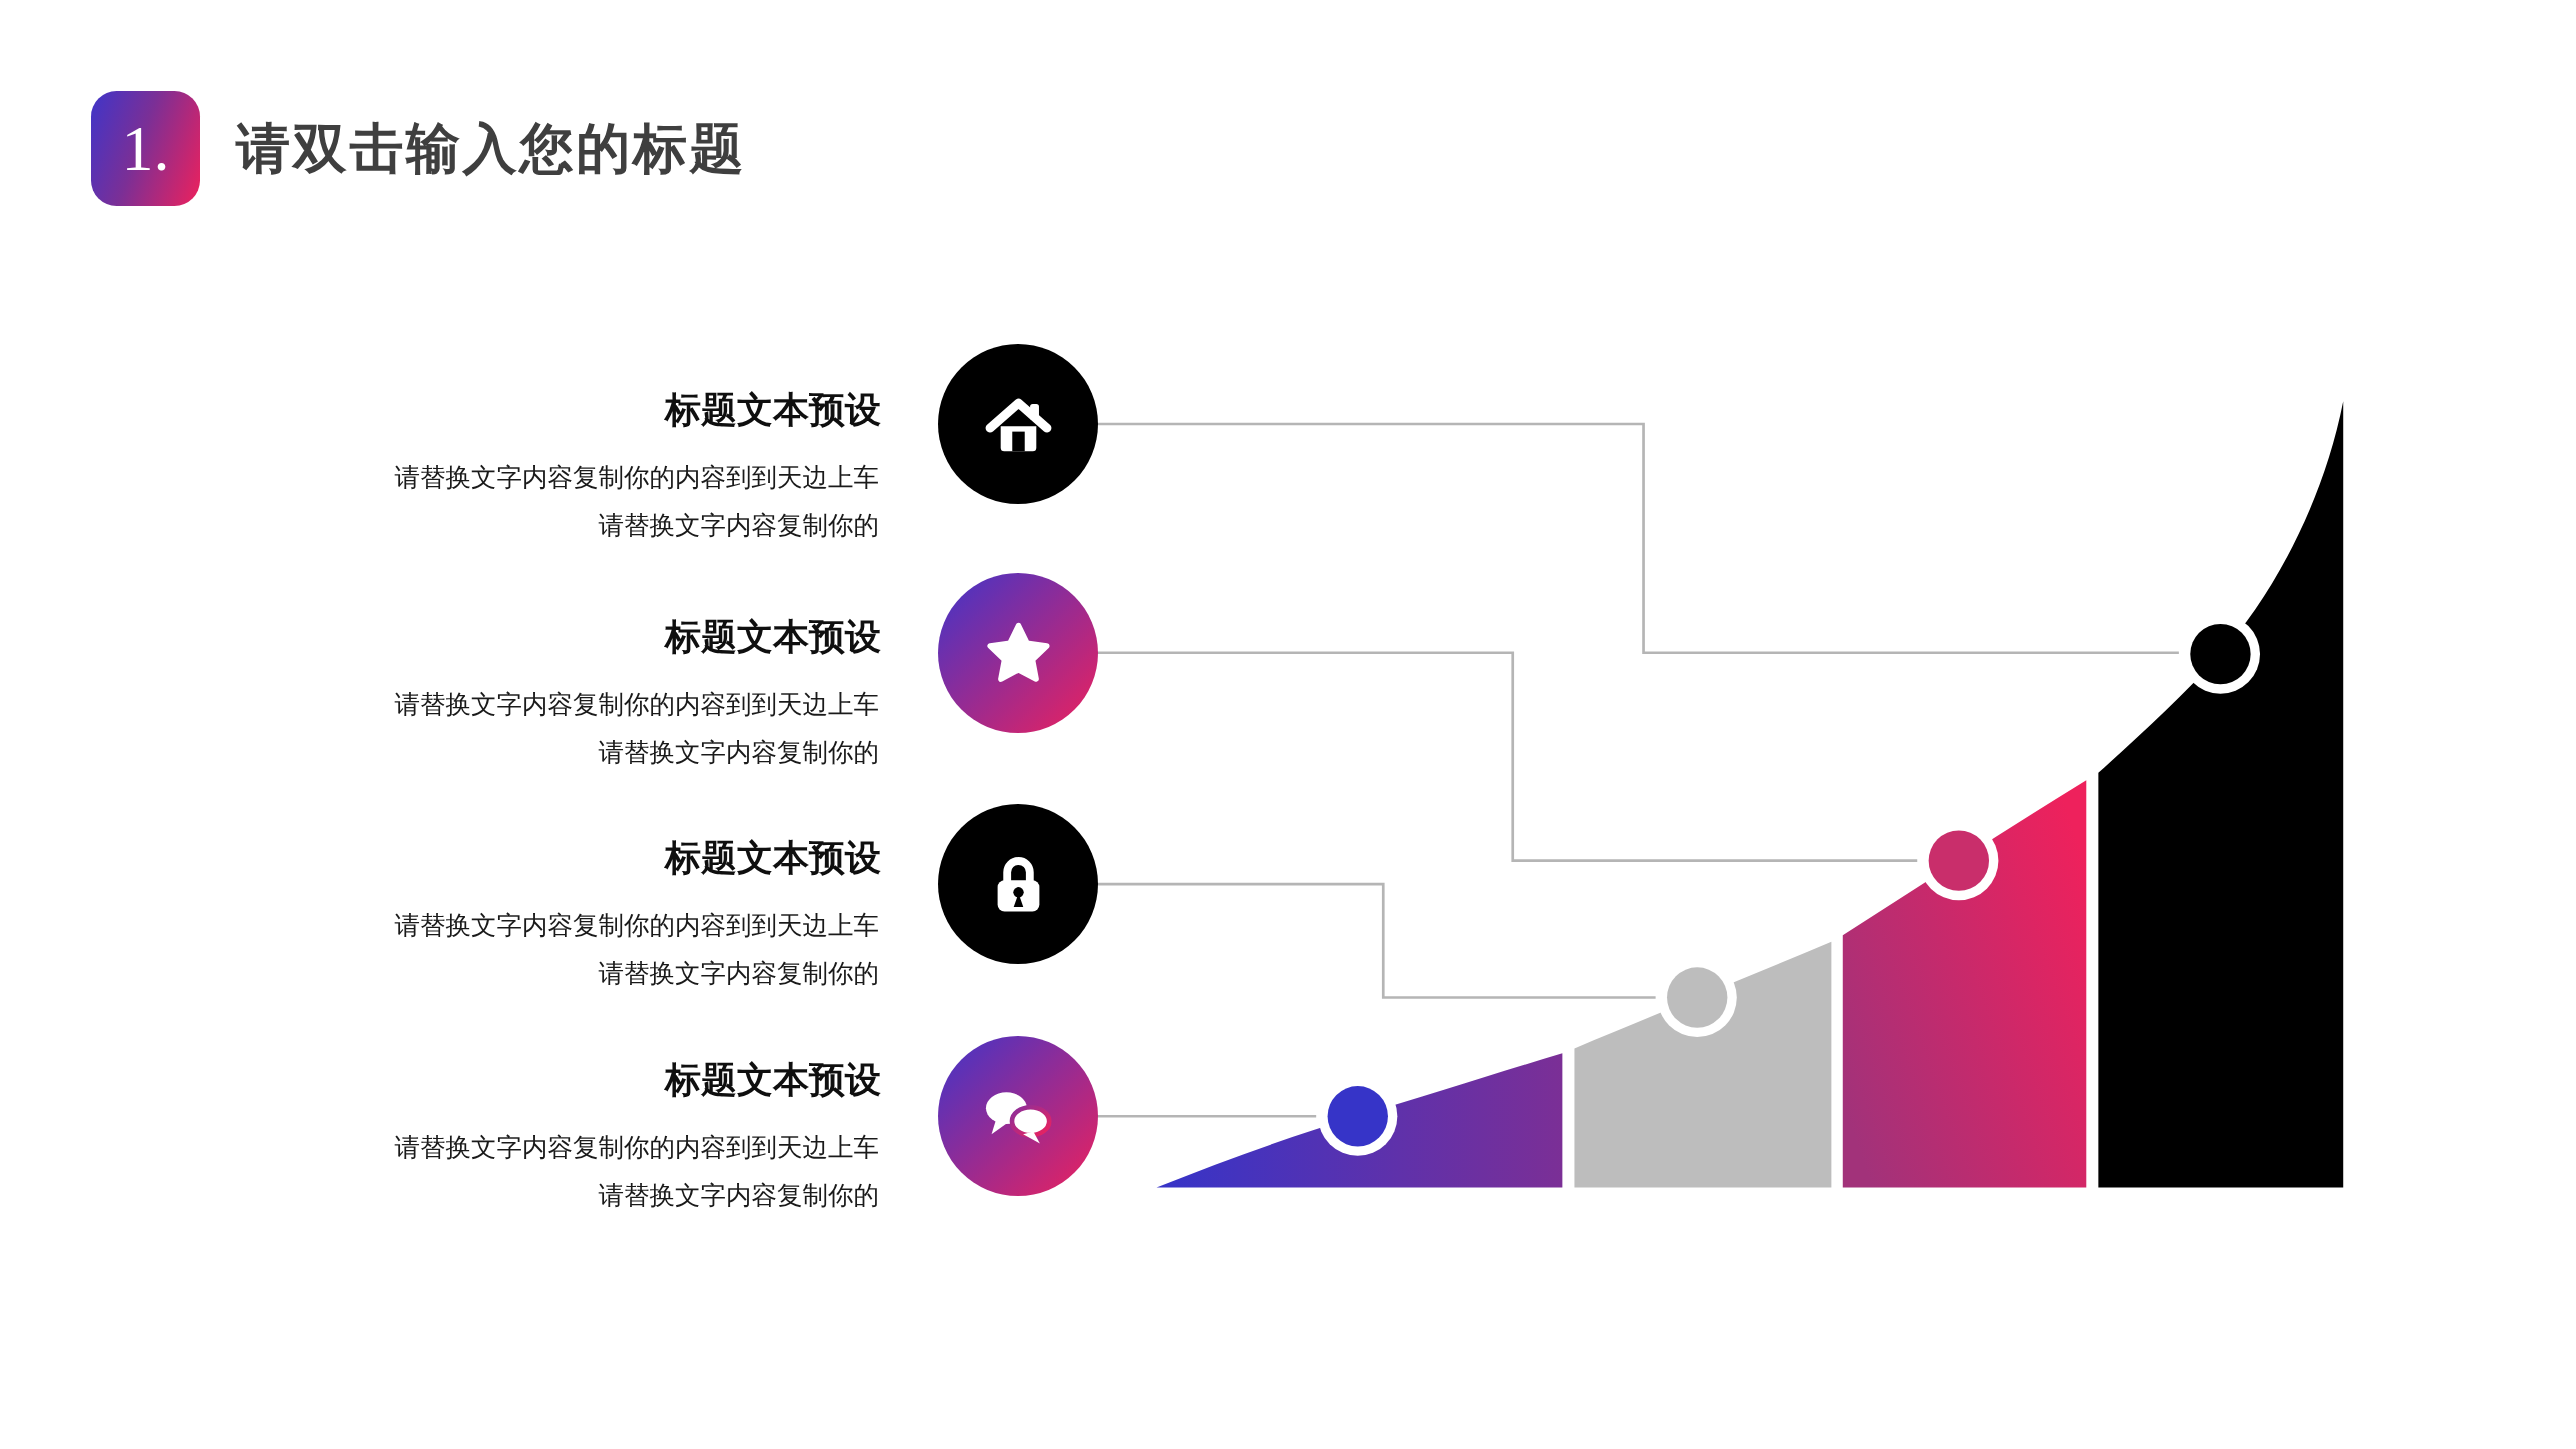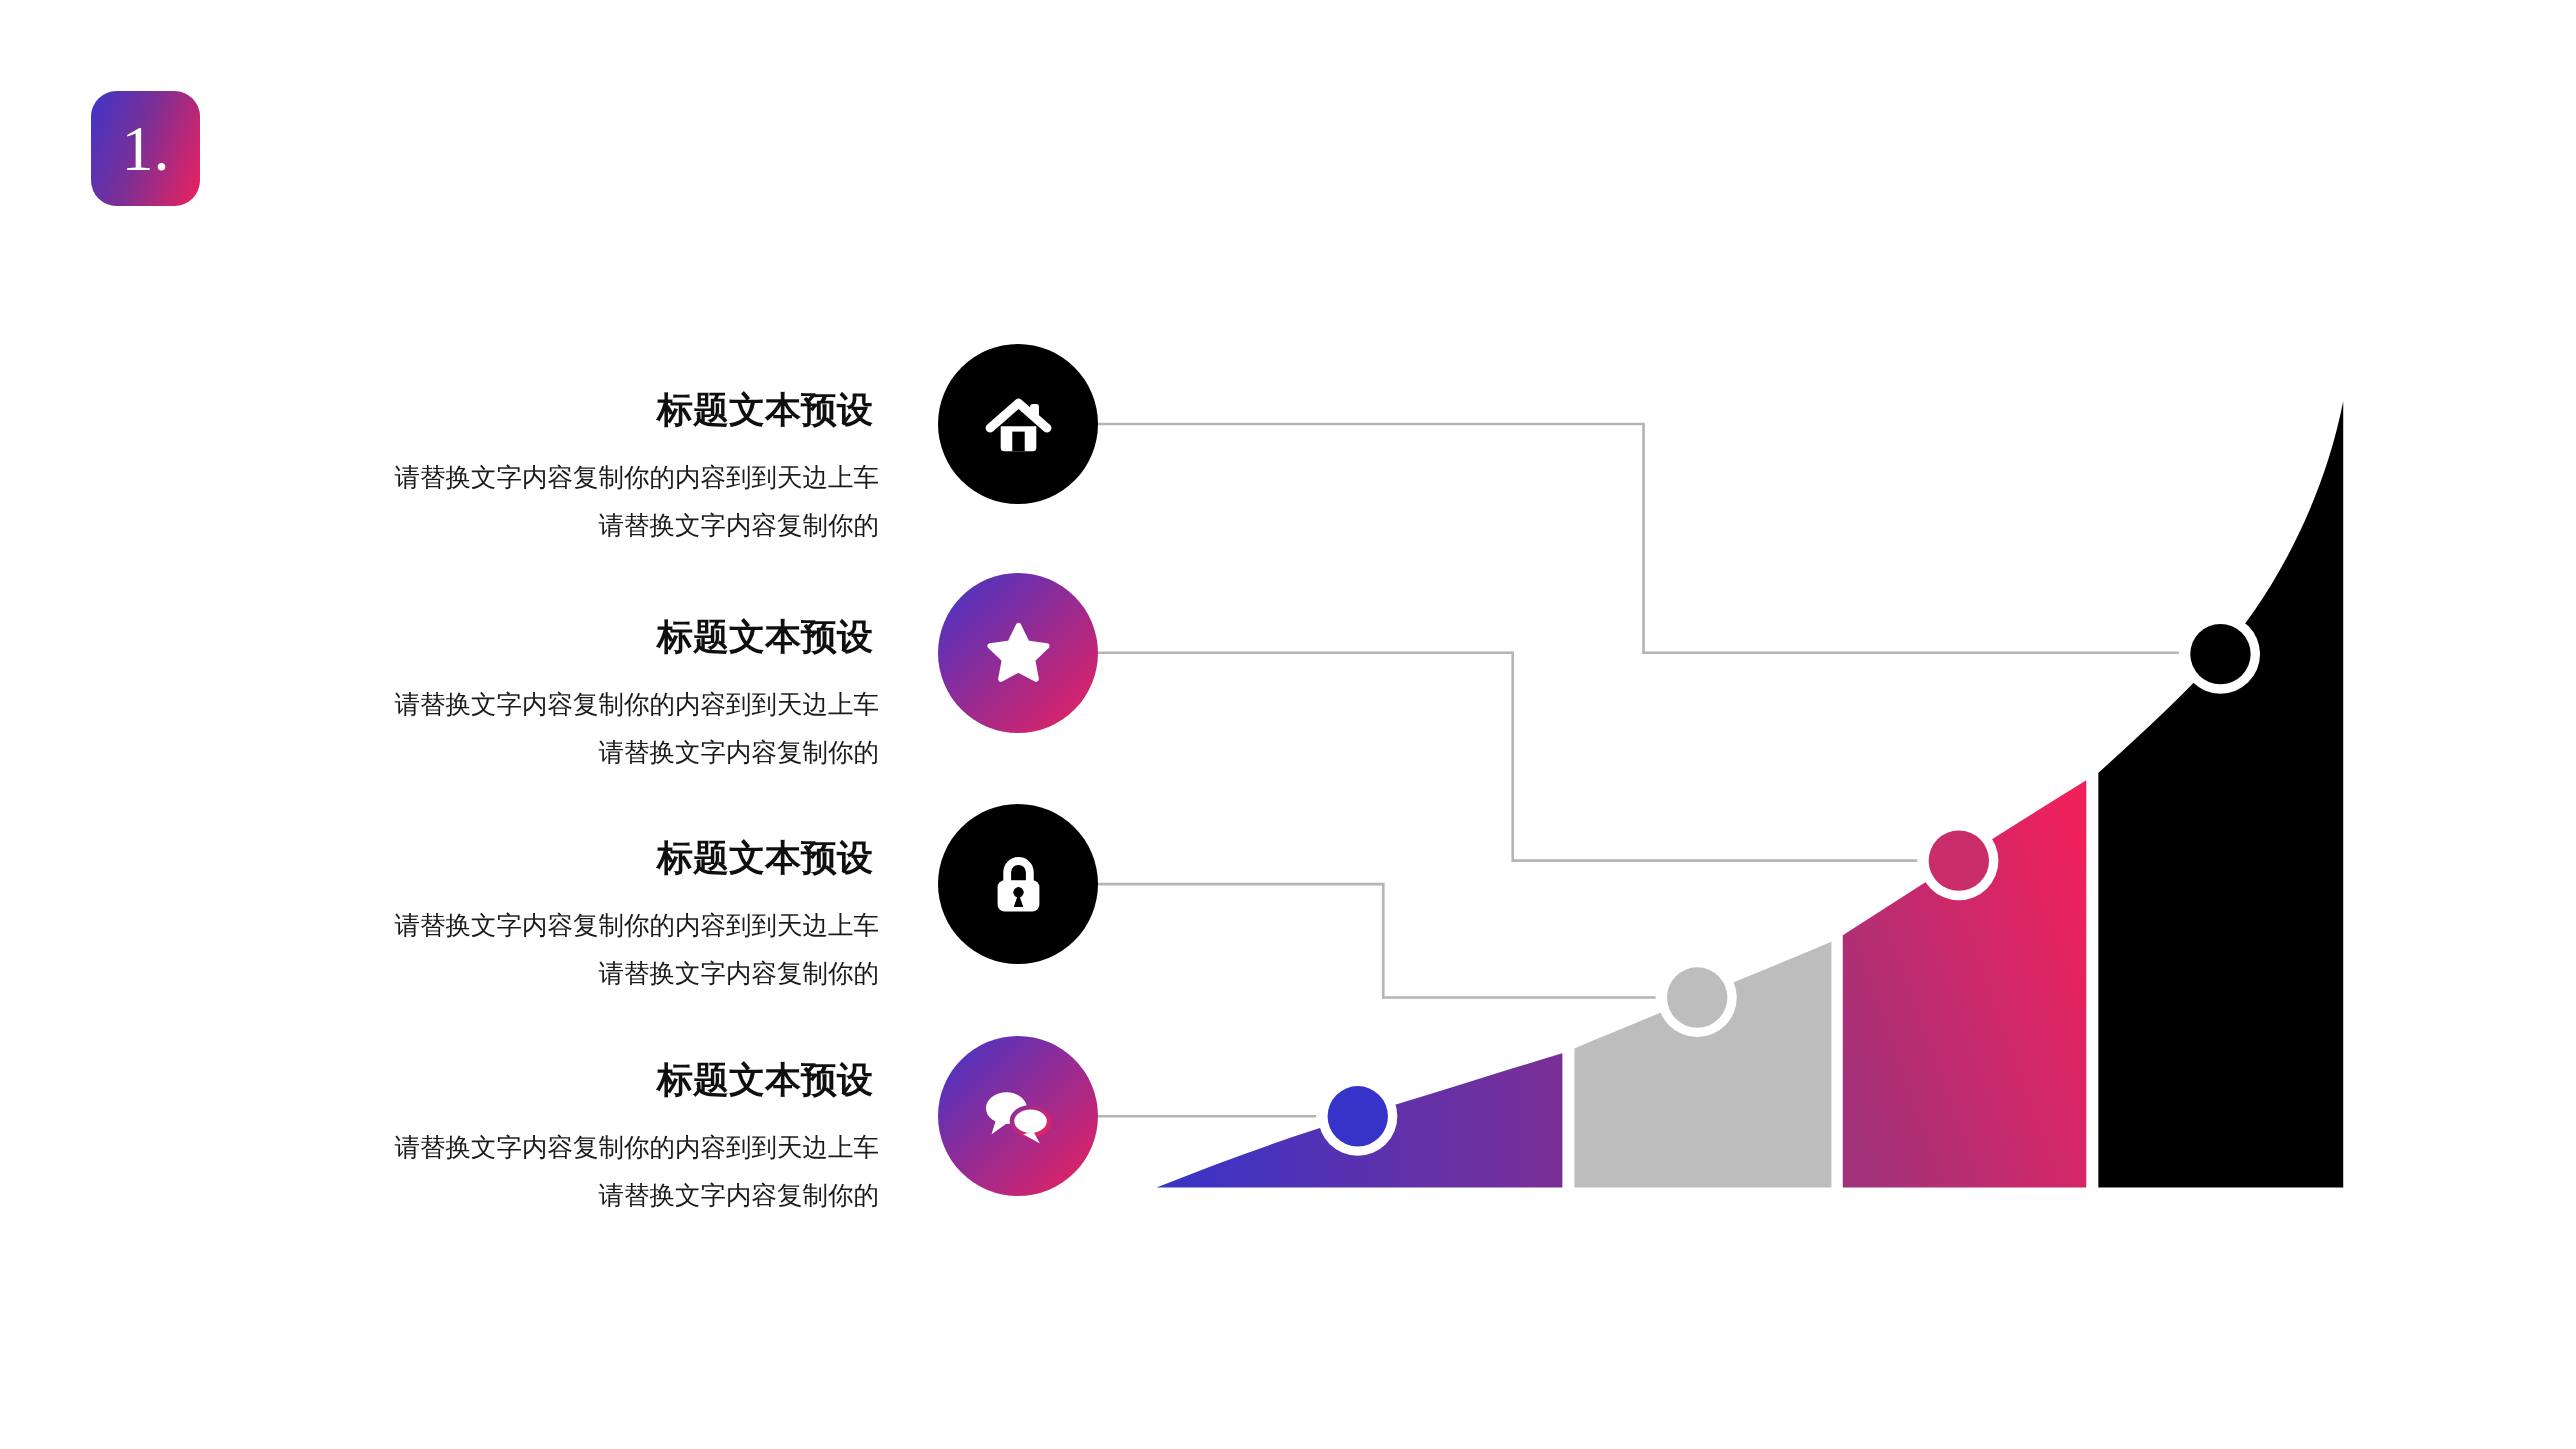--- a/index.html
+++ b/index.html
@@ -18,21 +18,21 @@
     position:absolute;left:236px;top:109px;height:81px;
     display:flex;align-items:center;
     font-size:54px;font-weight:600;color:#3f3f3f;letter-spacing:2.7px;
   }
 
   
   .section{
     position:absolute;left:201px;width:684px;text-align:right;
   }
   .section .sec-title{
-    font-size:36px;font-weight:700;color:#0f0f0f;line-height:47px;margin:0 12px 20px 0;
+    font-size:36px;font-weight:700;color:#0f0f0f;line-height:47px;margin:0 4px 20px 0;
   }
   .section .sec-body{
     font-size:25.5px;color:#1a1a1a;line-height:48px;margin:6px;
   }
   .sec-1{top:387px;}
   .sec-2{top:614px;}
   .sec-3{top:835px;}
   .sec-4{top:1057px;}
 
   
@@ -52,20 +52,21 @@
   .chart-svg{position:absolute;left:0;top:0;width:2576px;height:1449px;z-index:1;}
 </style>
 </head>
 <body>
 
 <div class="slide">
 
   <div class="badge">
     <span>1.</span>
   </div>
+  <div class="page-title">请双击输入您的标题</div>
 
   <svg class="chart-svg" viewBox="0 0 3840 2160">
     <defs>
       <linearGradient id="gradBlue" x1="0" y1="0" x2="1" y2="0">
         <stop offset="0" stop-color="#3634c8"></stop>
         <stop offset="1" stop-color="#7b2f96"></stop>
       </linearGradient>
       <linearGradient id="gradPink" x1="0" y1="0.8" x2="1" y2="0.2">
         <stop offset="0" stop-color="#a2327a"></stop>
         <stop offset="1" stop-color="#ee215c"></stop>

